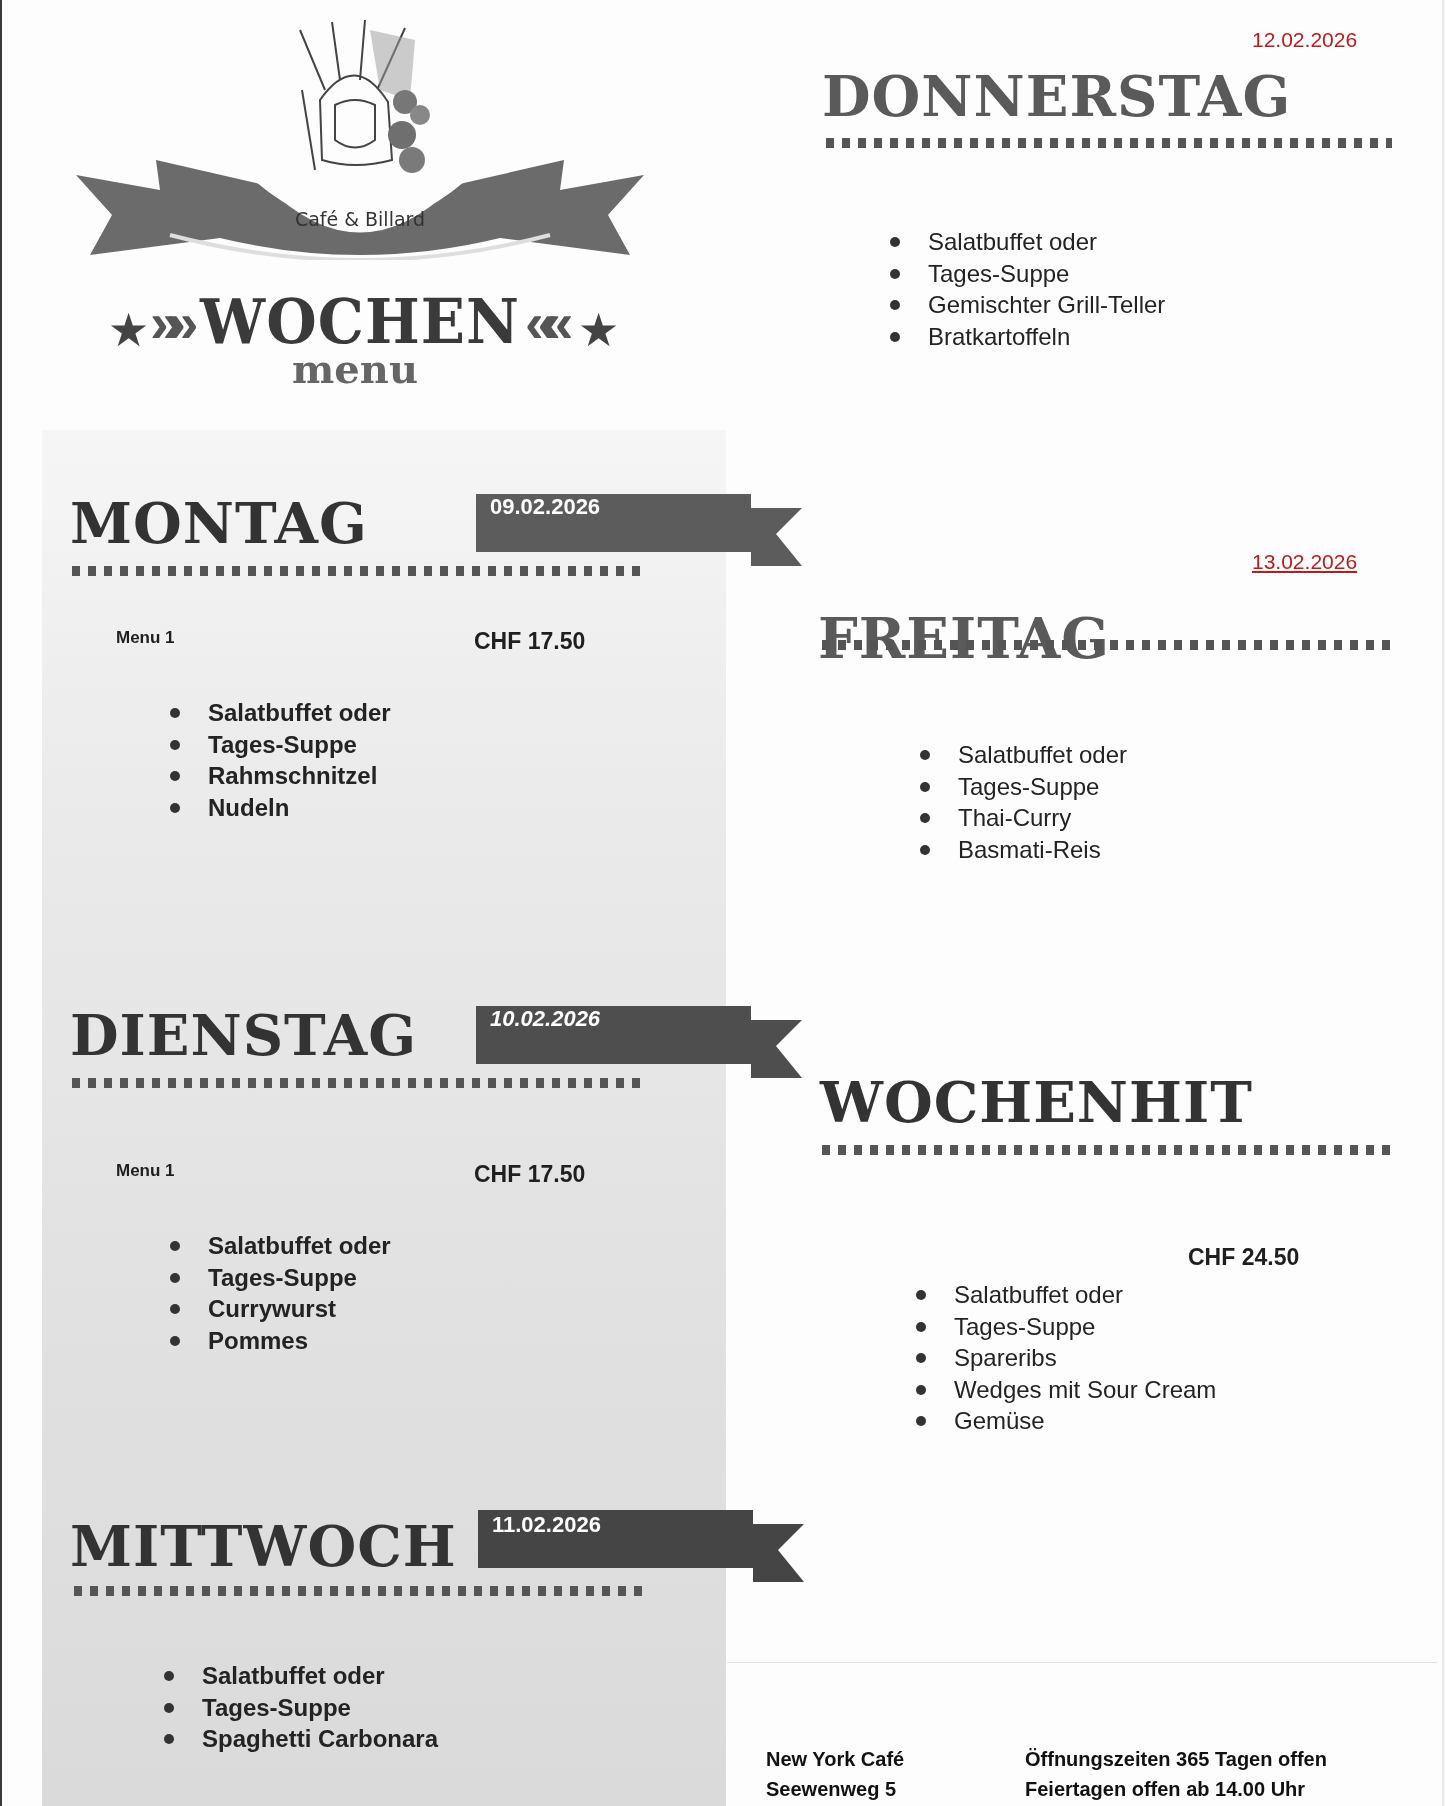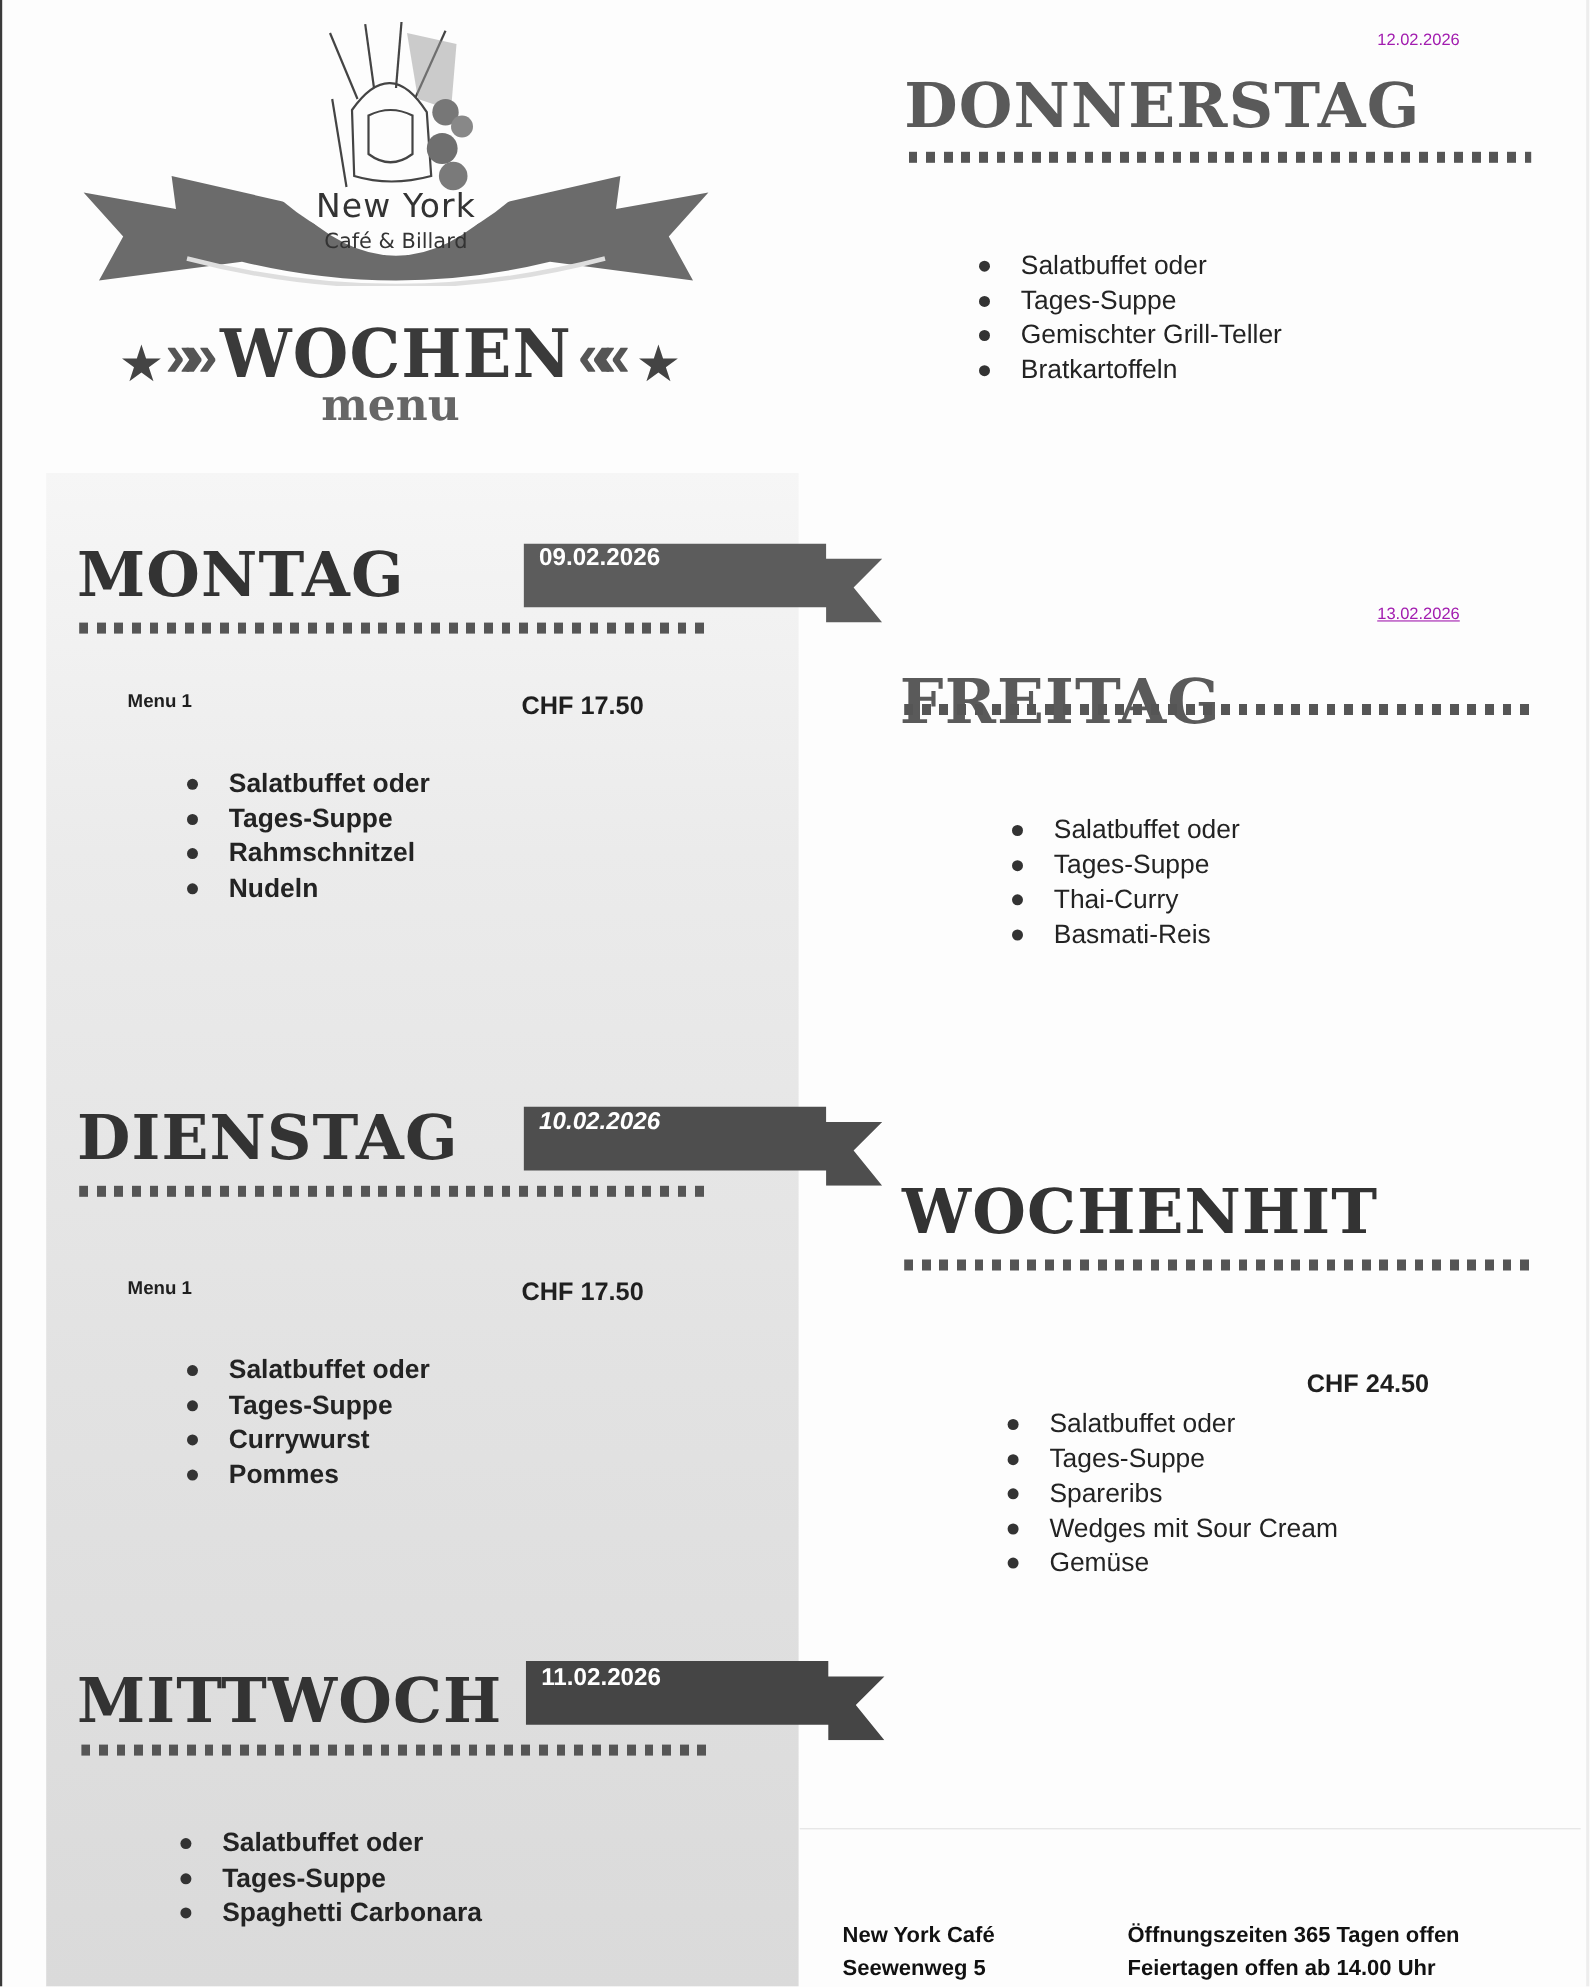--- a/index.html
+++ b/index.html
@@ -17,21 +17,21 @@
   .wochen-word{position:absolute;left:0;width:100%;top:0;text-align:center;font-family:"DejaVu Serif",serif;font-weight:bold;font-size:58px;color:#3a3a3a;letter-spacing:1px;transform:scaleY(1.05);}
   .menu-word{position:absolute;left:235px;top:345px;width:240px;text-align:center;font-family:"DejaVu Serif",serif;font-weight:bold;font-size:40px;color:#666;}
   .star{position:absolute;font-size:46px;color:#444;line-height:1;}
   .chev{position:absolute;font-size:56px;color:#555;font-weight:bold;line-height:1;letter-spacing:-14px;}
 
   
   .day-title{position:absolute;font-family:"DejaVu Serif",serif;font-weight:bold;color:#333;font-size:56px;letter-spacing:1px;line-height:1;white-space:nowrap;}
   .day-title.light{color:#5a5a5a;}
   .dots{position:absolute;height:10px;
     background-image:repeating-linear-gradient(90deg,#555 0 8px,transparent 8px 16px);}
-  .date-plain{position:absolute;font-size:15px;color:#a21caf;text-align:center;}
+  .date-plain{position:absolute;font-size:21px;color:#b91c1c;text-align:center;}
   .ribbon{position:absolute;width:330px;height:72px;}
   .ribbon-text{position:absolute;left:12px;top:4px;color:#fff;font-size:22px;font-weight:bold;}
 
   .menu-label{position:absolute;font-size:17px;font-weight:bold;color:#1f1f1f;}
   .price{position:absolute;font-size:23px;font-weight:bold;color:#1f1f1f;}
   ul.items{position:absolute;margin:0;padding:0;list-style:none;}
   ul.items li{position:relative;font-size:24px;font-weight:bold;color:#232323;height:31.5px;line-height:31.5px;padding-left:38px;}
   ul.items li::before{content:"";position:absolute;left:0;top:11px;width:10px;height:10px;border-radius:50%;background:#333;}
   ul.items.regular li{font-weight:normal;}
 
@@ -61,21 +61,20 @@
       <path d="M250 90 Q285 40 318 92 L322 150 Q285 160 252 150 Z"></path>
       <path d="M265 95 Q285 85 305 95 L305 130 Q285 145 265 130 Z"></path>
       <path d="M232 80 L245 160"></path>
     </g>
     <path d="M300 20 L345 30 L340 90 L310 80 Z" fill="#999" opacity="0.5"></path>
     <circle cx="335" cy="92" r="12" fill="#777"></circle>
     <circle cx="350" cy="105" r="10" fill="#888"></circle>
     <circle cx="332" cy="125" r="14" fill="#6f6f6f"></circle>
     <circle cx="342" cy="150" r="13" fill="#7a7a7a"></circle>
   </svg>
-  <div class="logo-text1">New York</div>
   <div class="logo-text2">Café &amp; Billard</div>
 </div>
 
 <div>
   <span class="star" style="left:108px;top:307px;">★</span>
   <span class="chev" style="left:150px;top:295px;">»»</span>
   <div class="wochen-title" style="left:170px;width:380px;">
     <div class="wochen-word">WOCHEN</div>
   </div>
   <span class="chev" style="left:525px;top:295px;">««</span>

